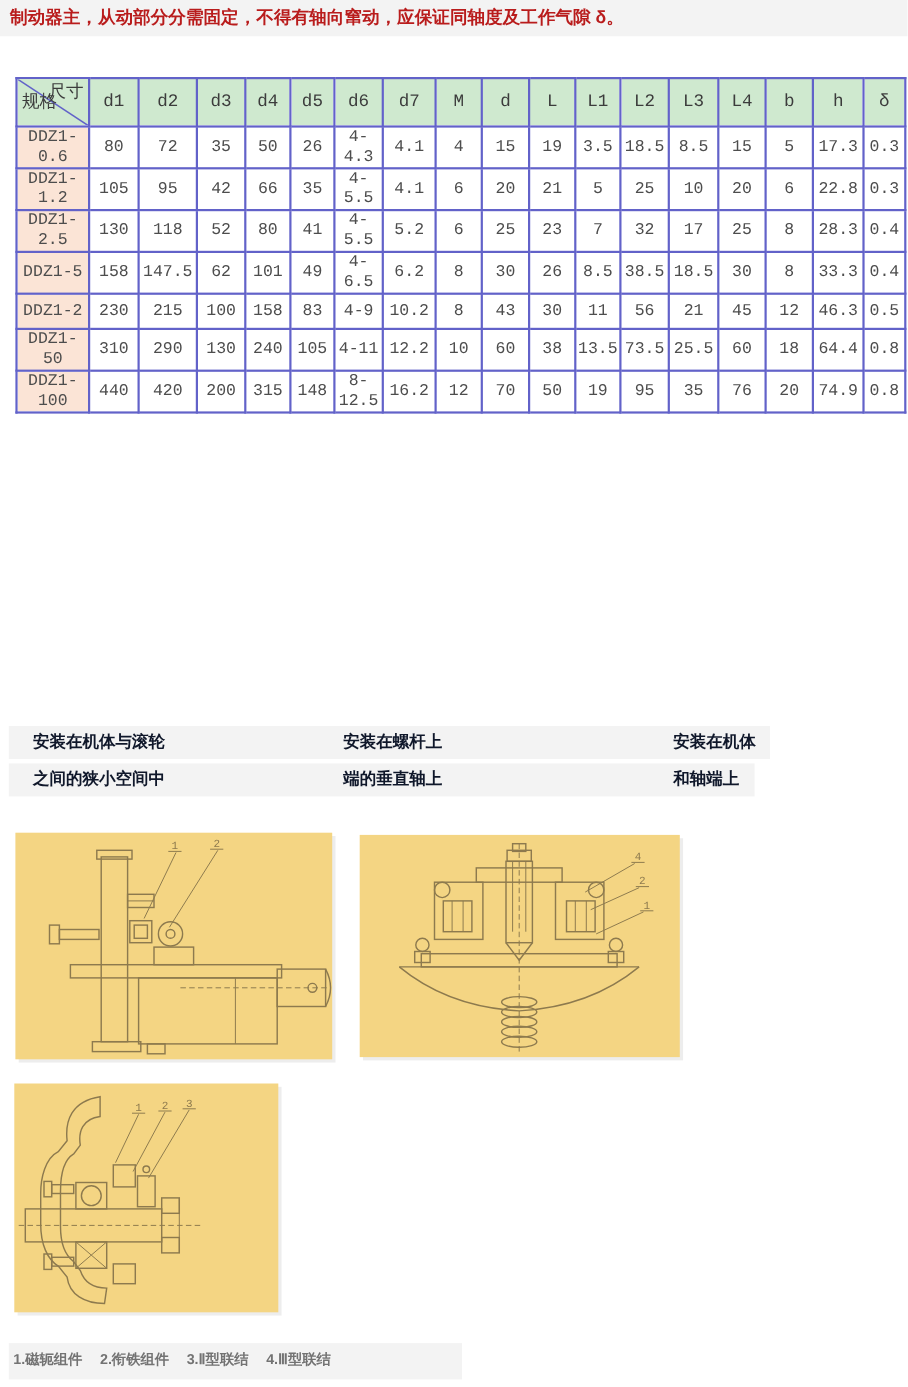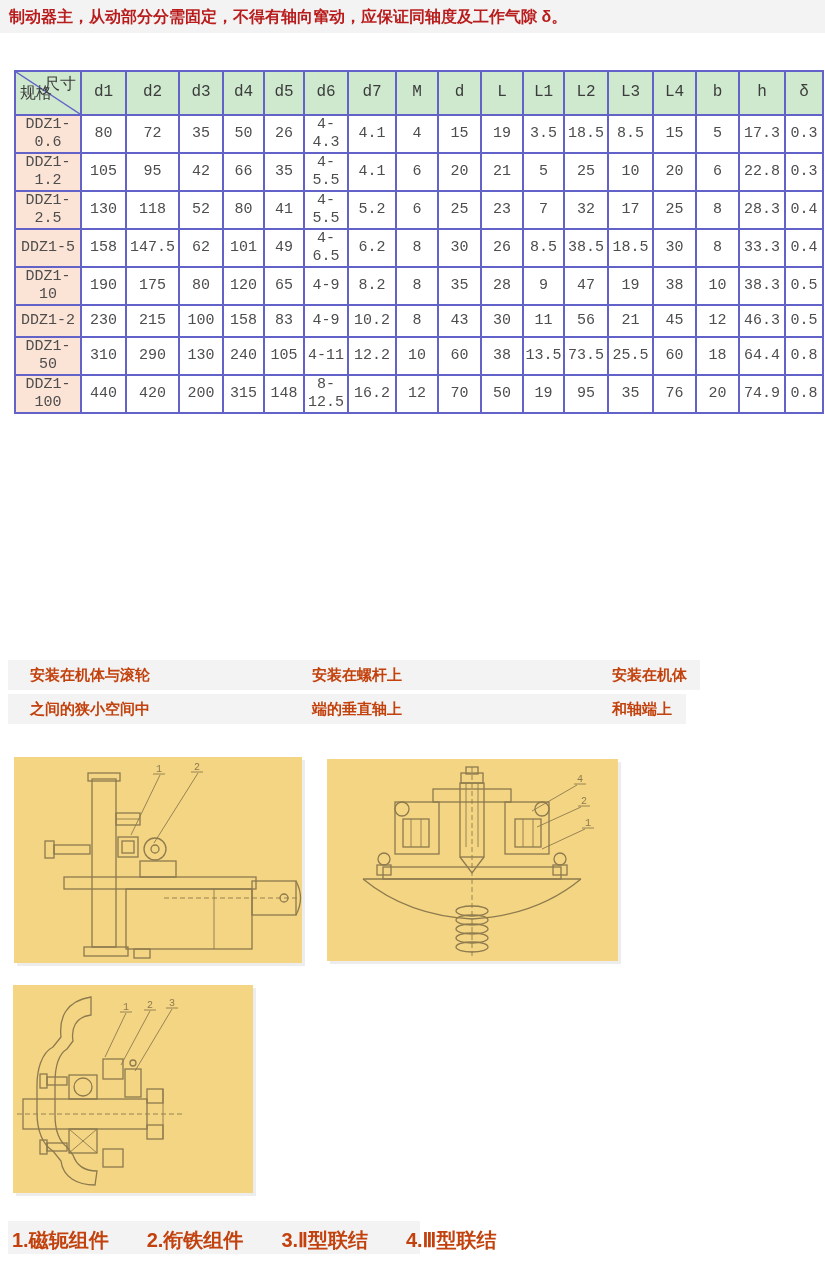--- a/index.html
+++ b/index.html
@@ -55,40 +55,40 @@
   #spec-table tbody th{
     background:var(--c-model-bg);
   }
   th.corner{position:relative;padding:0;}
   th.corner svg{position:absolute;left:0;top:0;width:100%;height:100%;}
   th.corner .c-top{position:absolute;right:4px;top:2px;font-size:16px;font-family:"Liberation Sans",sans-serif;}
   th.corner .c-bot{position:absolute;left:4px;bottom:12px;font-size:16px;font-family:"Liberation Sans",sans-serif;}
 
   
   .mount-cap{
-    position:absolute;font-size:15px;font-weight:700;color:#c2410c;line-height:22px;
+    position:absolute;font-size:15px;font-weight:700;color:#0f172a;line-height:22px;
     white-space:nowrap;
   }
 
   
   .figure{
     position:absolute;background:var(--c-image-bg);
     box-shadow:3px 3px 0 rgba(0,0,0,0.07);
   }
   .figure svg{display:block;width:100%;height:100%;}
   .ln{fill:none;stroke:var(--c-line);stroke-width:1.3;}
   .lt{fill:none;stroke:var(--c-line);stroke-width:0.9;}
   .hl{stroke:var(--c-line);stroke-width:0.8;}
   .figure text{fill:var(--c-line);font:10px "Liberation Mono",monospace;}
 
   
   #legend{
     position:absolute;left:12px;top:1227px;
-    display:flex;gap:38px;
-    font-size:20px;font-weight:700;color:#c2410c;white-space:nowrap;
+    display:flex;gap:16px;
+    font-size:13px;font-weight:700;color:#737373;white-space:nowrap;
   }
 </style>
 </head>
 <body>
 
 <div class="band" id="band-top"></div>
 <div class="band" id="band-cap1"></div>
 <div class="band" id="band-cap2"></div>
 <div class="band" id="band-legend"></div>
 
@@ -218,40 +218,20 @@
         <td>26</td>
         <td>8.5</td>
         <td>38.5</td>
         <td>18.5</td>
         <td>30</td>
         <td>8</td>
         <td>33.3</td>
         <td>0.4</td>
       </tr>
       <tr>
-        <th>DDZ1-10</th>
-        <td>190</td>
-        <td>175</td>
-        <td>80</td>
-        <td>120</td>
-        <td>65</td>
-        <td>4-9</td>
-        <td>8.2</td>
-        <td>8</td>
-        <td>35</td>
-        <td>28</td>
-        <td>9</td>
-        <td>47</td>
-        <td>19</td>
-        <td>38</td>
-        <td>10</td>
-        <td>38.3</td>
-        <td>0.5</td>
-      </tr>
-      <tr>
         <th>DDZ1-2</th>
         <td>230</td>
         <td>215</td>
         <td>100</td>
         <td>158</td>
         <td>83</td>
         <td>4-9</td>
         <td>10.2</td>
         <td>8</td>
         <td>43</td>

